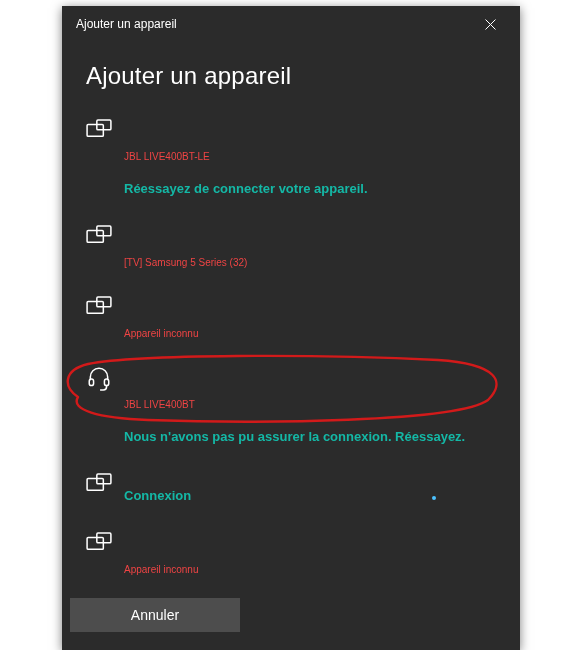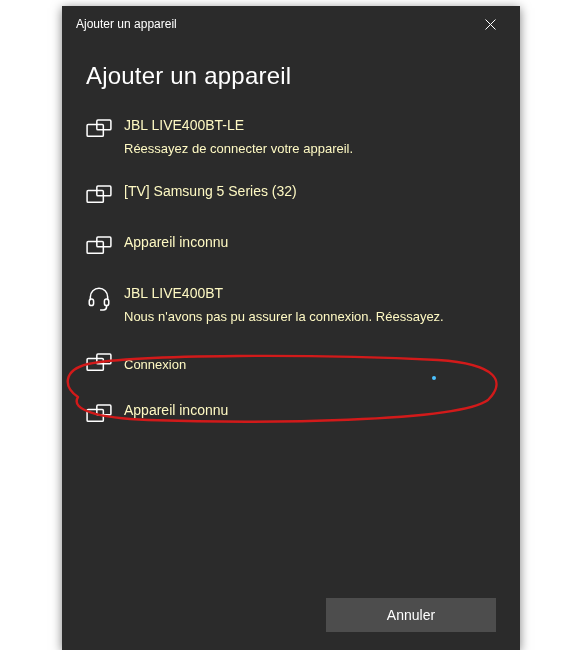--- a/index.html
+++ b/index.html
@@ -56,31 +56,31 @@
   .device-icon{
     width:26px;height:26px;
     flex:0 0 26px;
     margin-right:12px;
     margin-top:1px;
     display:flex;align-items:center;justify-content:center;
   }
   .device-icon svg{stroke:#fff;fill:none;stroke-width:1.4;}
   .headset svg{stroke:#fff;fill:none;stroke-width:1.4;}
   .device-text{display:flex;flex-direction:column;min-width:0;}
-  .device-name{font-size:14px;color:#fef9c3;line-height:1.3;}
-  .device-status{font-size:13px;color:#fef9c3;line-height:1.3;margin-top:7px;}
+  .device-name{font-size:10px;color:#ef4444;line-height:1.3;margin-top:34px;}
+  .device-status{font-size:13px;color:#14b8a6;line-height:1.3;margin-top:18px;font-weight:bold;}
   .spinner-dot{
     position:absolute;
     right:60px;top:38px;
     width:4px;height:4px;border-radius:50%;
     background:#4cc2ff;
   }
   .footer{
     padding:14px 24px 18px 8px;
-    display:flex;justify-content:flex-end;
+    display:flex;justify-content:flex-start;
   }
   .btn{
     min-width:170px;height:34px;
     background:#4d4d4d;
     color:#fff;
     border:none;
     font-size:14px;
     cursor:pointer;
   }
   

